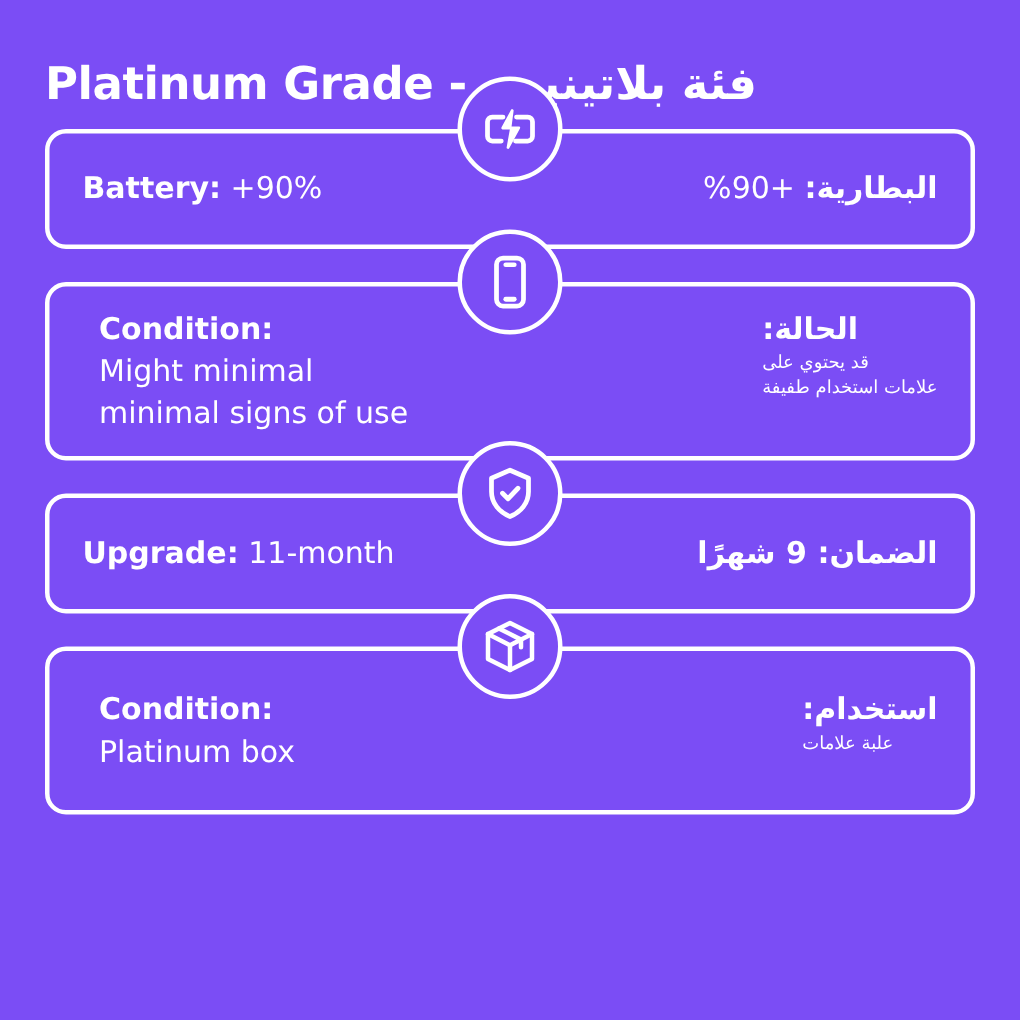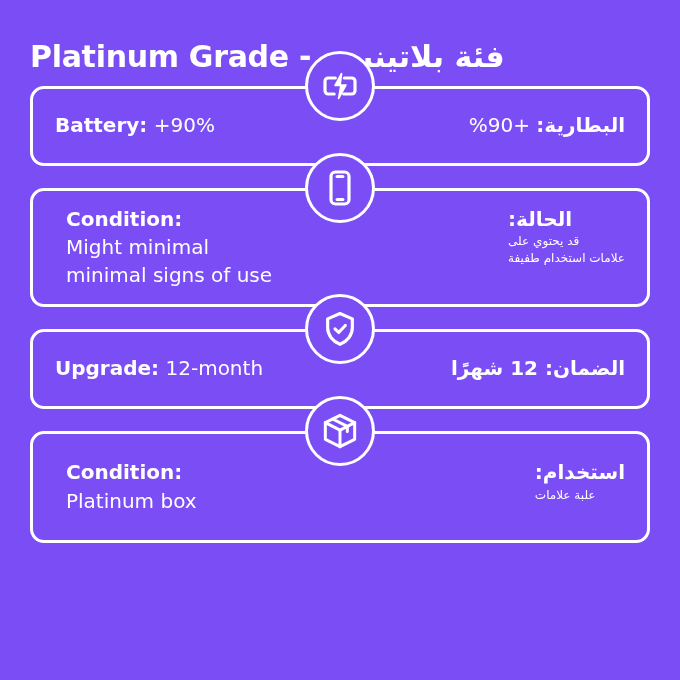--- a/index.html
+++ b/index.html
@@ -163,24 +163,24 @@
     <div class="card">
       <div class="badge">
         <svg width="40" height="40" viewBox="0 0 24 24" fill="none" stroke="#ffffff" stroke-width="1.9" stroke-linecap="round" stroke-linejoin="round">
           <path d="M12 2.7 4.6 5.9v5.4c0 4.4 3 8.2 7.4 9.9 4.4-1.7 7.4-5.5 7.4-9.9V5.9z"></path>
           <path d="M9 11.9l2.2 2.2 4-4.2"></path>
         </svg>
       </div>
       <div class="card-inner">
         <div class="col-en oneline">
           <span class="lbl">Upgrade:</span>
-          <span class="val">12-month</span>
+          <span class="val">11-month</span>
         </div>
         <div class="col-ar oneline">
-          <span class="ar-lbl">الضمان: 12 شهرًا</span>
+          <span class="ar-lbl">الضمان: 9 شهرًا</span>
         </div>
       </div>
     </div>
 
     <div class="card tall">
       <div class="badge">
         <svg width="40" height="40" viewBox="0 0 24 24" fill="none" stroke="#ffffff" stroke-width="1.8" stroke-linecap="round" stroke-linejoin="round">
           <path d="M12 2.6 3.2 7v10L12 21.4 20.8 17V7z"></path>
           <path d="M3.2 7 12 11.5 20.8 7"></path>
           <path d="M12 11.5v9.9"></path>

